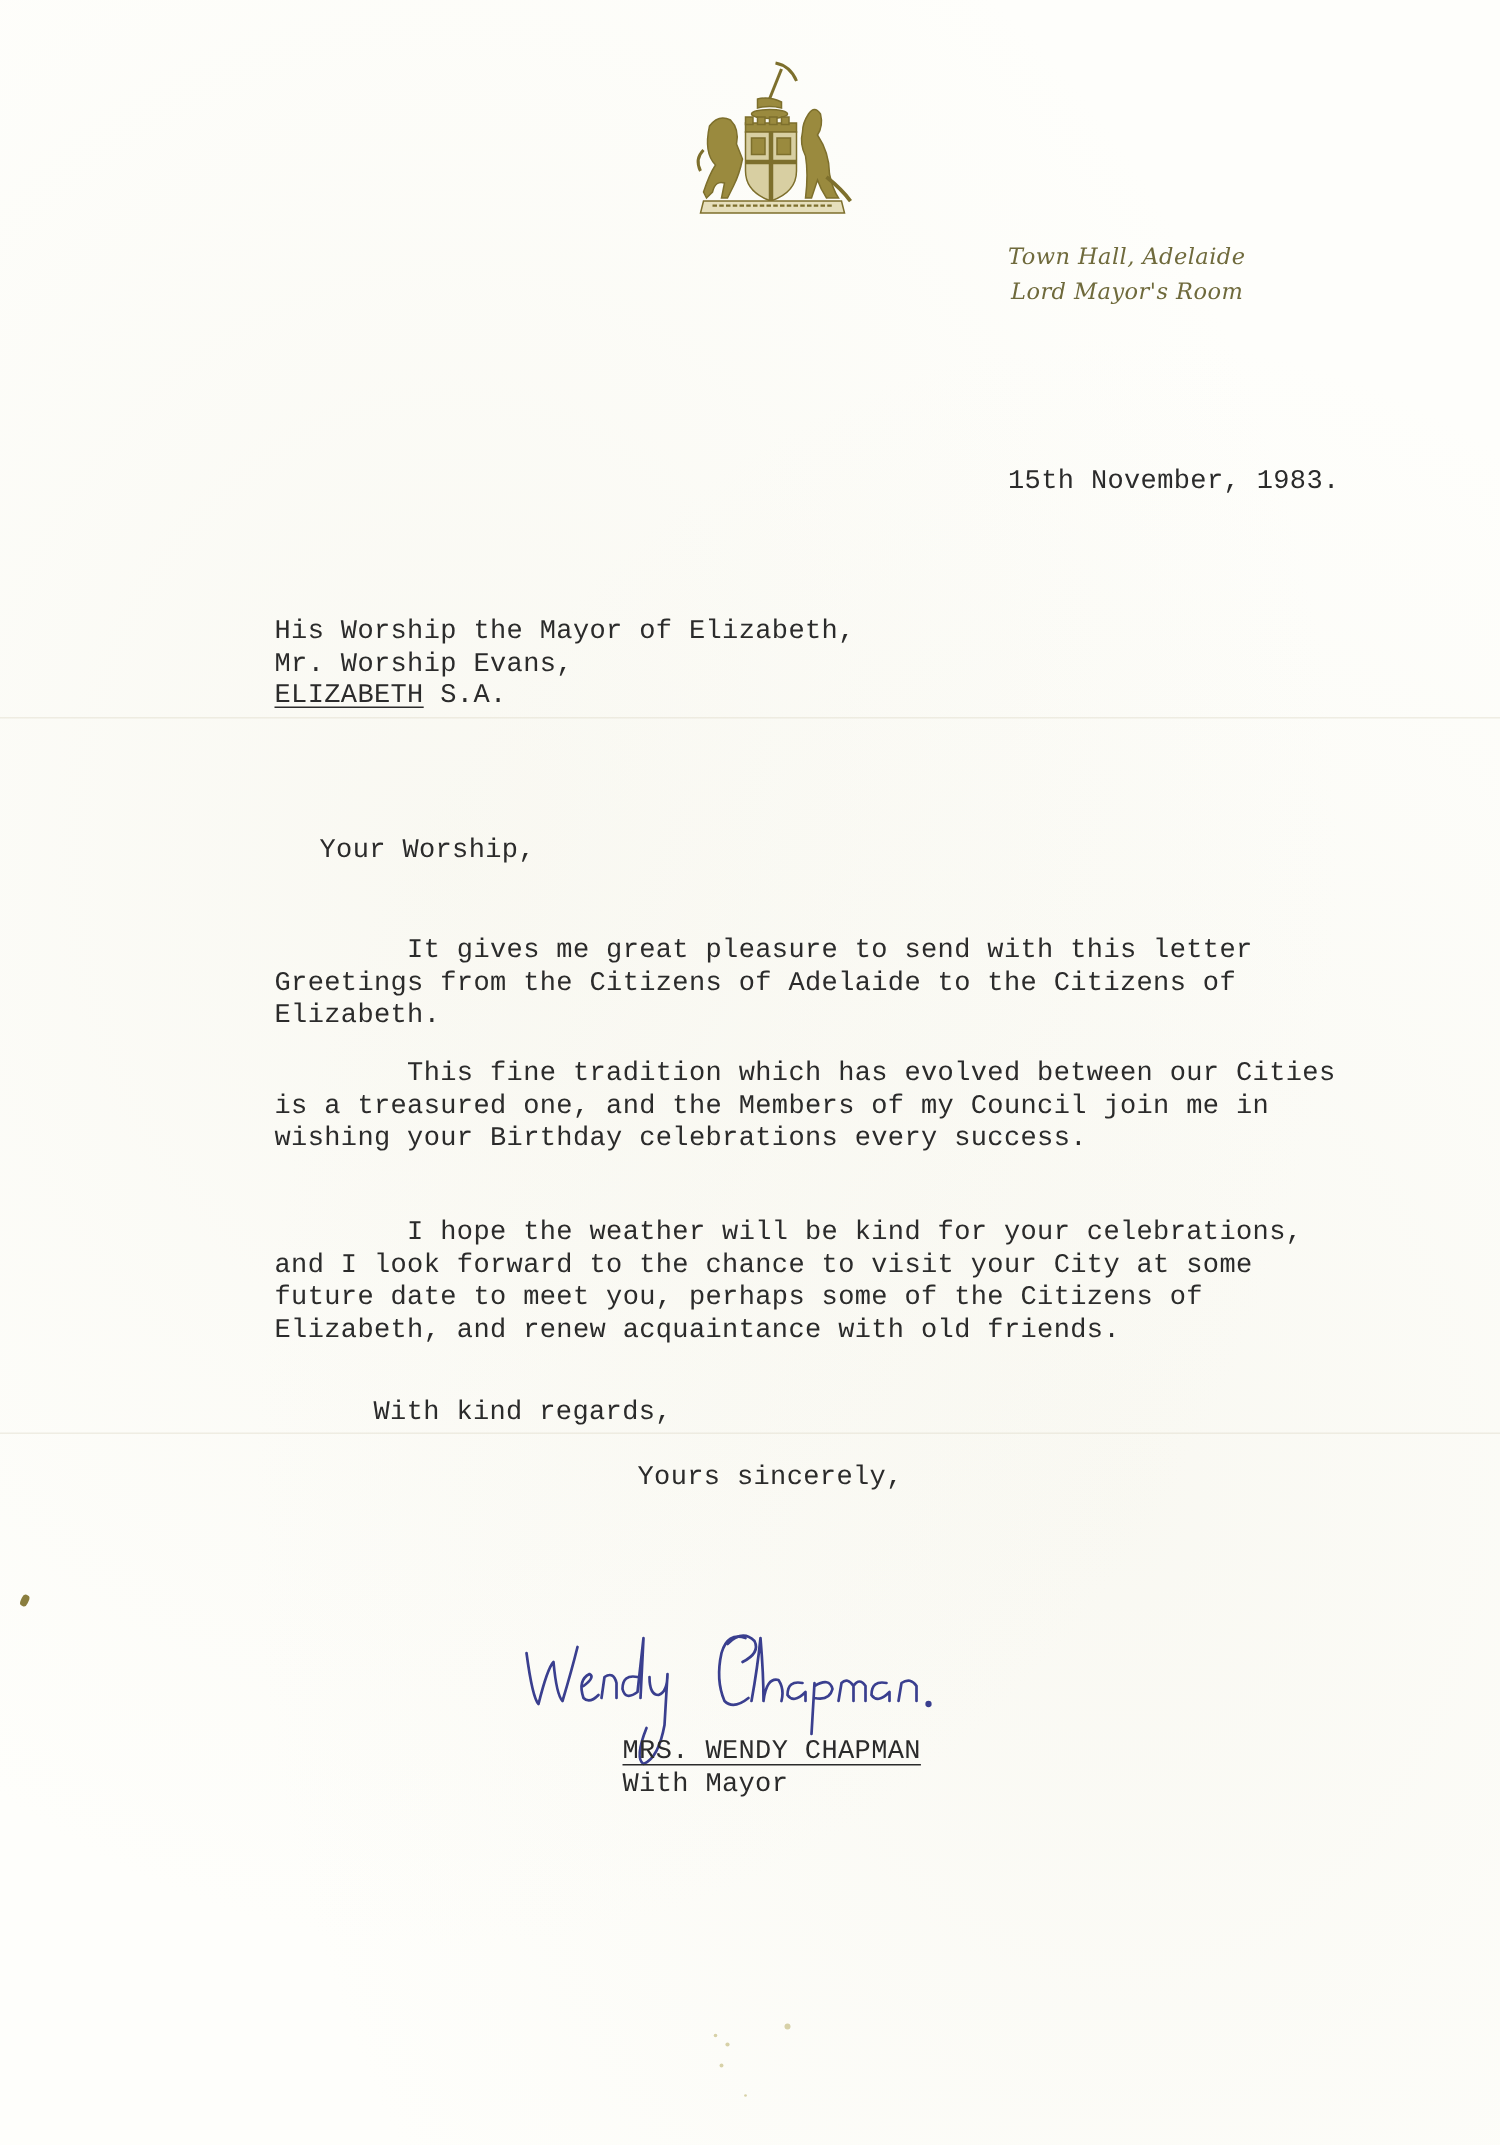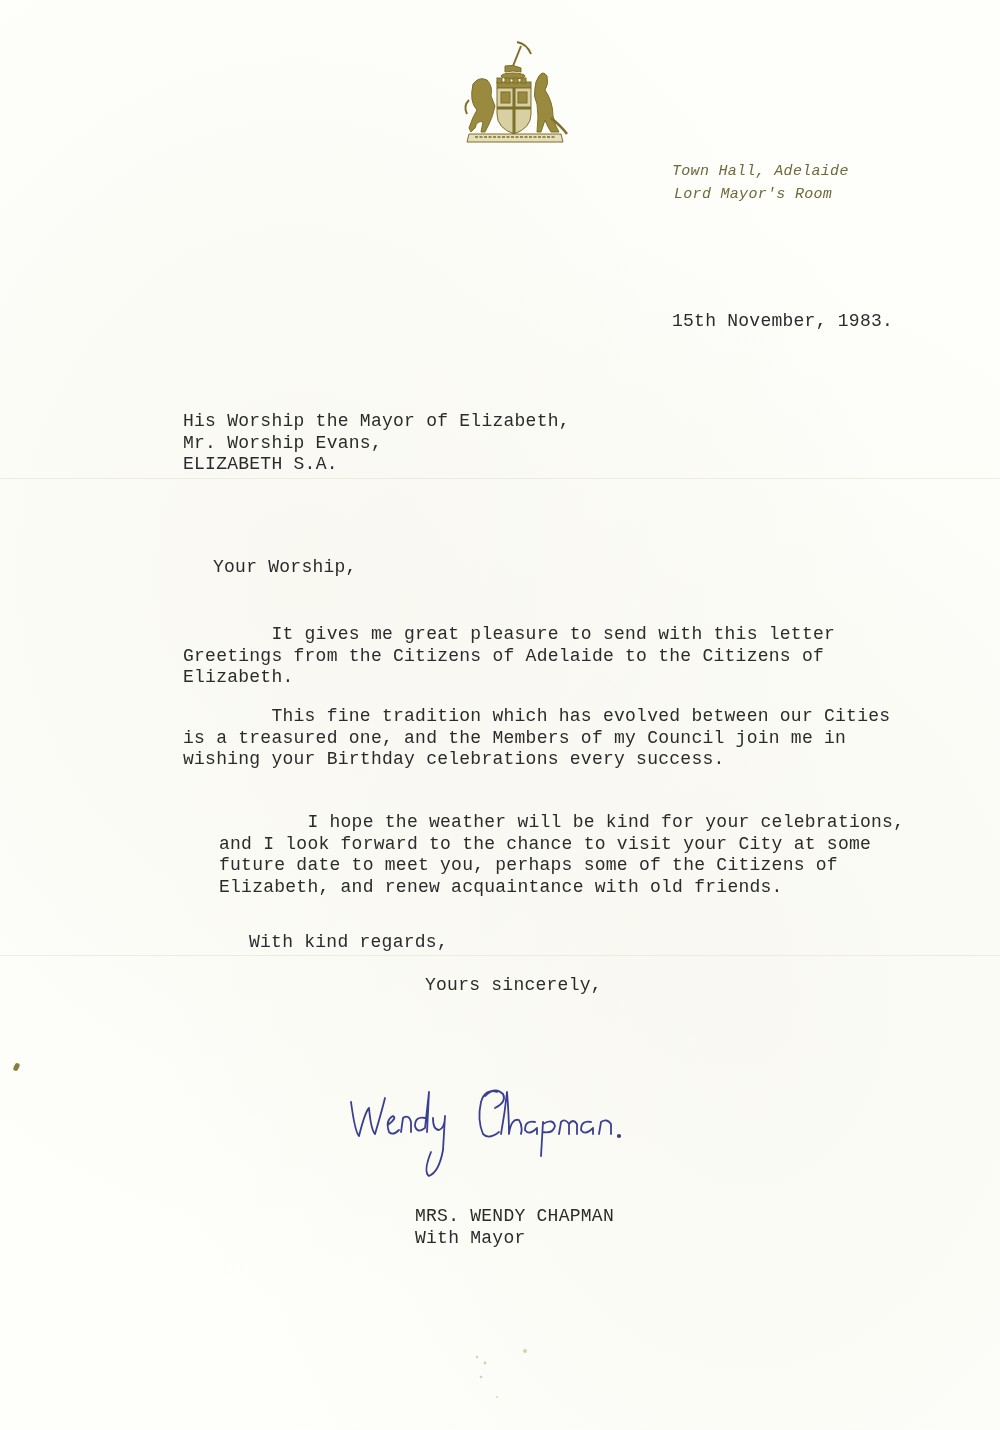--- a/index.html
+++ b/index.html
@@ -40,49 +40,49 @@
       position: absolute;
       left: 672px;
       top: 160px;
       font-family: "DejaVu Serif", serif;
       font-style: italic;
       font-size: 15px;
       line-height: 23px;
       color: #6f6a3c;
       letter-spacing: 0.3px;
     }
-    .letterhead div { white-space: nowrap; font-family: Liberation Mono, monospace; }
+    .letterhead div { white-space: nowrap; }
     .text {
       position: absolute;
       font-size: 18px;
       line-height: 21.5px;
       white-space: pre;
       color: #2b2b2b;
       letter-spacing: 0.25px;
     }
     .date { left: 672px; top: 311px; }
     .address { left: 183px; top: 411px; }
-    .address .line-city .u { text-underline-offset: 3px; }
+    .address .line-city .u { text-decoration: underline; text-underline-offset: 3px; }
     .salutation { left: 183px; top: 557px; margin-left: 30px; }
     .para1 { left: 183px; top: 624px; }
     .para2 { left: 183px; top: 706px; }
-    .para3 { left: 183px; top: 812px; margin-left: 36px; }
+    .para3 { left: 183px; top: 812px; }
     .closing { left: 249px; top: 932px; }
     .signoff { left: 425px; top: 975px; }
     .signature {
       position: absolute;
       left: 345px;
       top: 1072px;
       width: 340px;
       height: 110px;
     }
     .signer { left: 415px; top: 1158px; }
     .signer .name-line {
+      text-decoration: underline;
       text-underline-offset: 4px;
-      margin-top: 48px;
     }
     .speck {
       position: absolute;
       width: 5px; height: 8px;
       background: #8a7e3e;
       border-radius: 40%;
       transform: rotate(25deg);
       left: 14px; top: 1063px;
     }
     .dots {

